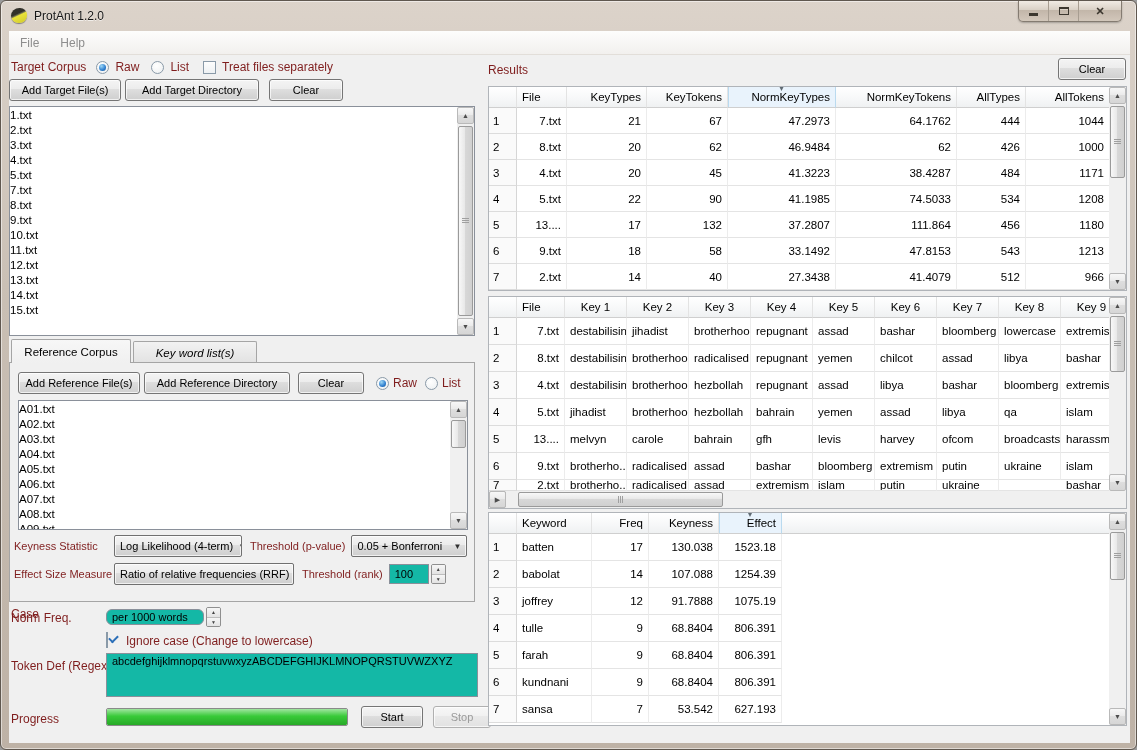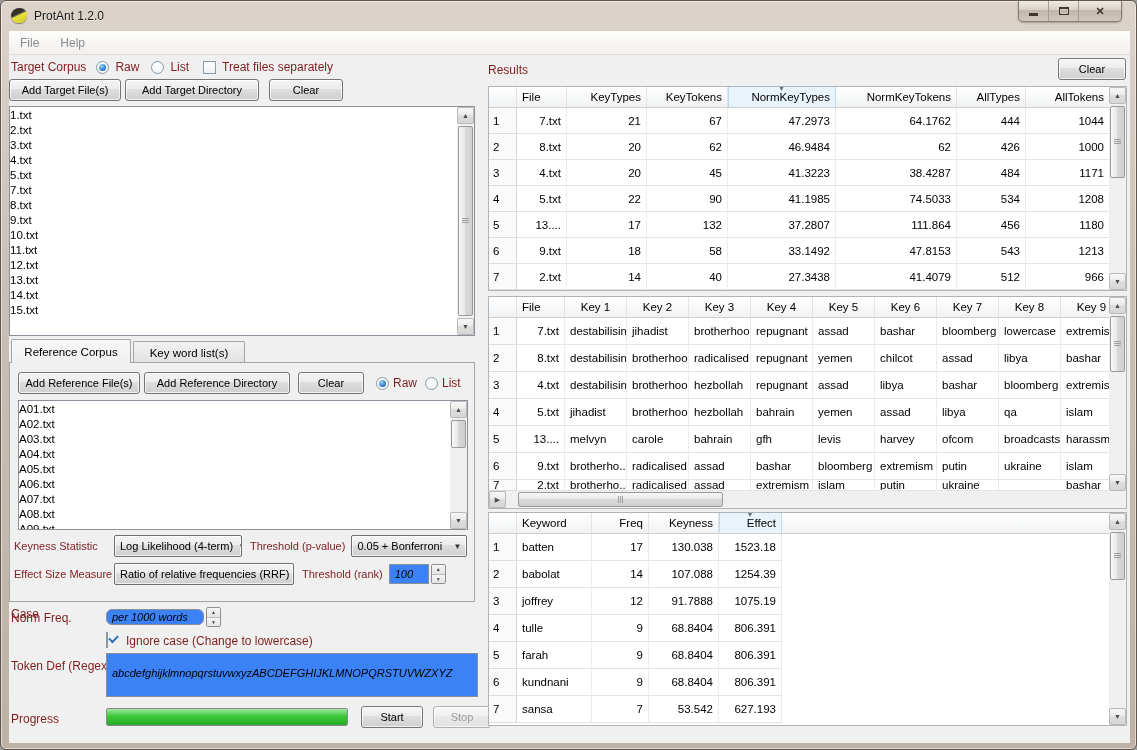--- a/index.html
+++ b/index.html
@@ -59,21 +59,21 @@
     background:repeating-linear-gradient(90deg,#9f9f9f 0 1px,transparent 1px 2px);}
   
   .tab{position:absolute;display:flex;align-items:center;justify-content:center;font-size:11.5px;border:1px solid #a5a5a5;border-bottom:none;border-radius:2px 2px 0 0;}
   .tab.active{background:linear-gradient(#f7f7f7,#f0f0f0);z-index:3;}
   .tab.inactive{background:linear-gradient(#f2f2f2,#e2e2e2);}
   .tabpane{position:absolute;border:1px solid #a5a5a5;background:#f0f0f0;}
   
   .combo{border:1px solid #707070;border-radius:2px;height:22px;display:flex;align-items:center;padding:0 5px;font-size:11px;
     white-space:nowrap;overflow:hidden;background:linear-gradient(#f4f4f4,#ececec 45%,#dedede 46%,#cfcfcf);box-shadow:inset 0 0 0 1px rgba(255,255,255,.7);}
   .combo-arrow{margin-left:auto;font-size:8px;color:#303030;padding-left:5px;}
-  .field{background:#3b82f6;border:1px solid #8a909a;display:flex;align-items:center;padding:0 5px;font-size:11px;white-space:nowrap;overflow:hidden;font-style:italic;}
+  .field{background:#14b8a6;border:1px solid #8a909a;display:flex;align-items:center;padding:0 5px;font-size:11px;white-space:nowrap;overflow:hidden;}
   .spin-btns{display:flex;flex-direction:column;width:15px;border:1px solid #8f8f8f;border-radius:2px;overflow:hidden;}
   .spin-half{flex:1;display:flex;align-items:center;justify-content:center;font-size:5px;color:#444;
     background:linear-gradient(#f6f6f6,#e3e3e3);border-bottom:1px solid #bdbdbd;}
   .spin-half:last-child{border-bottom:none;}
   
   .progress-track{position:absolute;border:1px solid #8a8a8a;border-radius:2px;background:#e9e9e9;overflow:hidden;}
   .progress-fill{height:100%;width:100%;background-image:linear-gradient(rgba(255,255,255,.55),rgba(255,255,255,.05) 45%,rgba(0,0,0,.15));border-radius:1px;}
   
   .tbl{position:absolute;border:1px solid #b0b4b9;background:#fff;overflow:hidden;font-size:11.5px;}
   .tbl-main{position:absolute;left:0;top:0;bottom:0;overflow:hidden;}
@@ -161,21 +161,21 @@
             </div>
         </div>
         <div class="sb-btn sb-down">
             <span class="arr">▼</span>
           </div>
       </div>
     </div>
 
     
     <div class="tab active" style="left:2px;top:284px;width:120px;height:24px;">Reference Corpus</div>
-    <div class="tab inactive" style="left:124px;top:286px;width:112px;height:22px;">Key word list(s)</div>
+    <div class="tab inactive" style="left:124px;top:286px;width:124px;height:22px;font-style:italic;">Key word list(s)</div>
 
     <div class="tabpane" style="left:0;top:307px;width:466px;height:240px;">
 
       <div class="abs" style="left:8px;top:9px;display:flex;align-items:center;">
         <div class="win7-btn" style="width:122px;">Add Reference File(s)</div>
         <div class="win7-btn" style="width:146px;margin-left:4px;">Add Reference Directory</div>
         <div class="win7-btn" style="width:66px;margin-left:8px;">Clear</div>
         <span class="radio checked" style="margin-left:12px;"></span>
         <span class="lbl" style="margin-left:4px;">Raw</span>
         <span class="radio" style="margin-left:8px;"></span>
@@ -245,21 +245,21 @@
       </div>
     </div>
 
     
     <span class="lbl abs" style="left:2px;top:552px;">Case</span>
     <span class="checkbox checked abs" style="left:97px;top:578px;"></span>
     <span class="lbl abs" style="left:117px;top:579px;">Ignore case (Change to lowercase)</span>
 
     
     <span class="lbl abs" style="left:2px;top:604px;">Token Def (Regex)</span>
-    <div class="field abs" style="left:97px;top:598px;width:372px;height:44px;align-items:flex-start;padding-top:13px;">abcdefghijklmnopqrstuvwxyzABCDEFGHIJKLMNOPQRSTUVWZXYZ</div>
+    <div class="field abs" style="left:97px;top:598px;width:372px;height:44px;align-items:flex-start;padding-top:1px;">abcdefghijklmnopqrstuvwxyzABCDEFGHIJKLMNOPQRSTUVWZXYZ</div>
 
     
     <span class="lbl abs" style="left:2px;top:657px;">Progress</span>
     <div class="progress-track" style="left:97px;top:653px;width:242px;height:18px;">
       <div class="progress-fill" id="progress-fill" style="background-color: rgb(46, 199, 46);"></div>
     </div>
     <div class="win7-btn abs" style="left:352px;top:651px;width:62px;">Start</div>
     <div class="win7-btn disabled abs" style="left:424px;top:651px;width:58px;">Stop</div>
 
     

